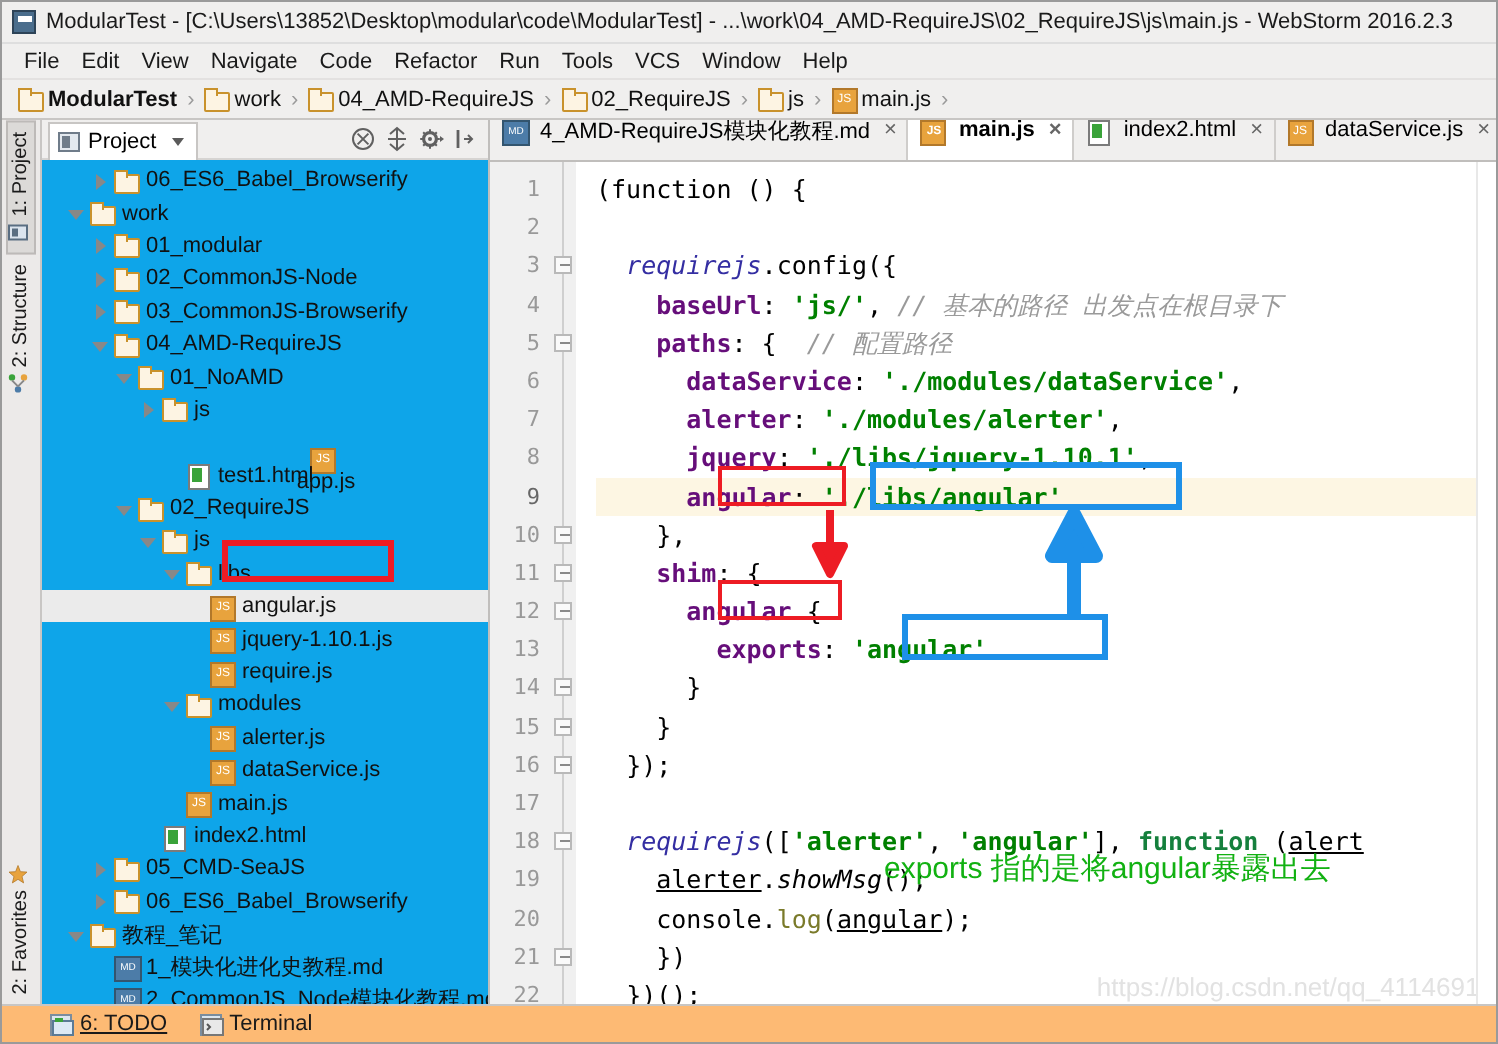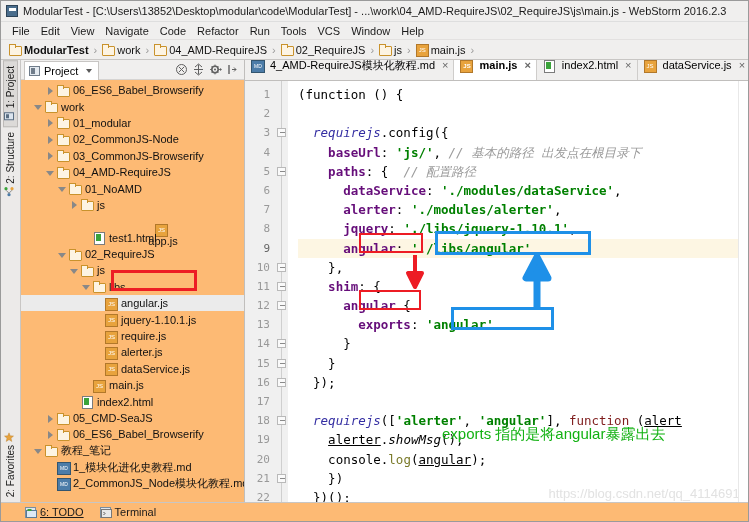--- a/index.html
+++ b/index.html
@@ -257,21 +257,21 @@
     margin: 0 1px;
     position: relative;
     cursor: default;
   }
   .hbtn svg { display: block; }
 
   .tree {
     flex: 1 1 auto;
     overflow: hidden;
     padding-top: 2px;
-    background: #fdba74;
+    background: #0ea5e9;
     position: relative;
   }
   .trow {
     height: 16.4px;
     display: flex;
     align-items: center;
     font-size: 11px;
     color: #111;
     white-space: nowrap;
     cursor: default;
@@ -405,21 +405,21 @@
   .cline {
     height: 19.2px;
     line-height: 19.2px;
     white-space: pre;
     position: relative;
   }
   .cline.hl { background: #fdf6e3; }
 
   
   .t-def  { color: #000; }
-  .t-kw   { color: #7f1d1d; font-weight: normal; }
+  .t-kw   { color: #15803d; font-weight: bold; }
   .t-fn   { color: #342ea2; font-style: italic; }
   .t-str  { color: #008000; font-weight: bold; }
   .t-prop { color: #660e7a; font-weight: bold; }
   .t-cmt  { color: #9a9a9a; font-style: italic; }
   .t-loc  { color: #000; text-decoration: underline; }
   .t-meth { color: #7a7a2a; }
   .t-italic-u { color: #000; font-style: italic; }
 
   
   .anno-box {
@@ -686,20 +686,25 @@
           <div class="trow" style="padding-left: 72px;">
             <span class="tw "></span>
             <span class="ic ic-js"></span>
             <span class="tlabel">jquery-1.10.1.js</span>
           </div>
           <div class="trow" style="padding-left: 72px;">
             <span class="tw "></span>
             <span class="ic ic-js"></span>
             <span class="tlabel">require.js</span>
           </div>
+          <div class="trow" style="padding-left: 60px;">
+            <span class="tw expanded"></span>
+            <span class="ic ic-folder"></span>
+            <span class="tlabel">modules</span>
+          </div>
           <div class="trow" style="padding-left: 72px;">
             <span class="tw "></span>
             <span class="ic ic-js"></span>
             <span class="tlabel">alerter.js</span>
           </div>
           <div class="trow" style="padding-left: 72px;">
             <span class="tw "></span>
             <span class="ic ic-js"></span>
             <span class="tlabel">dataService.js</span>
           </div>

